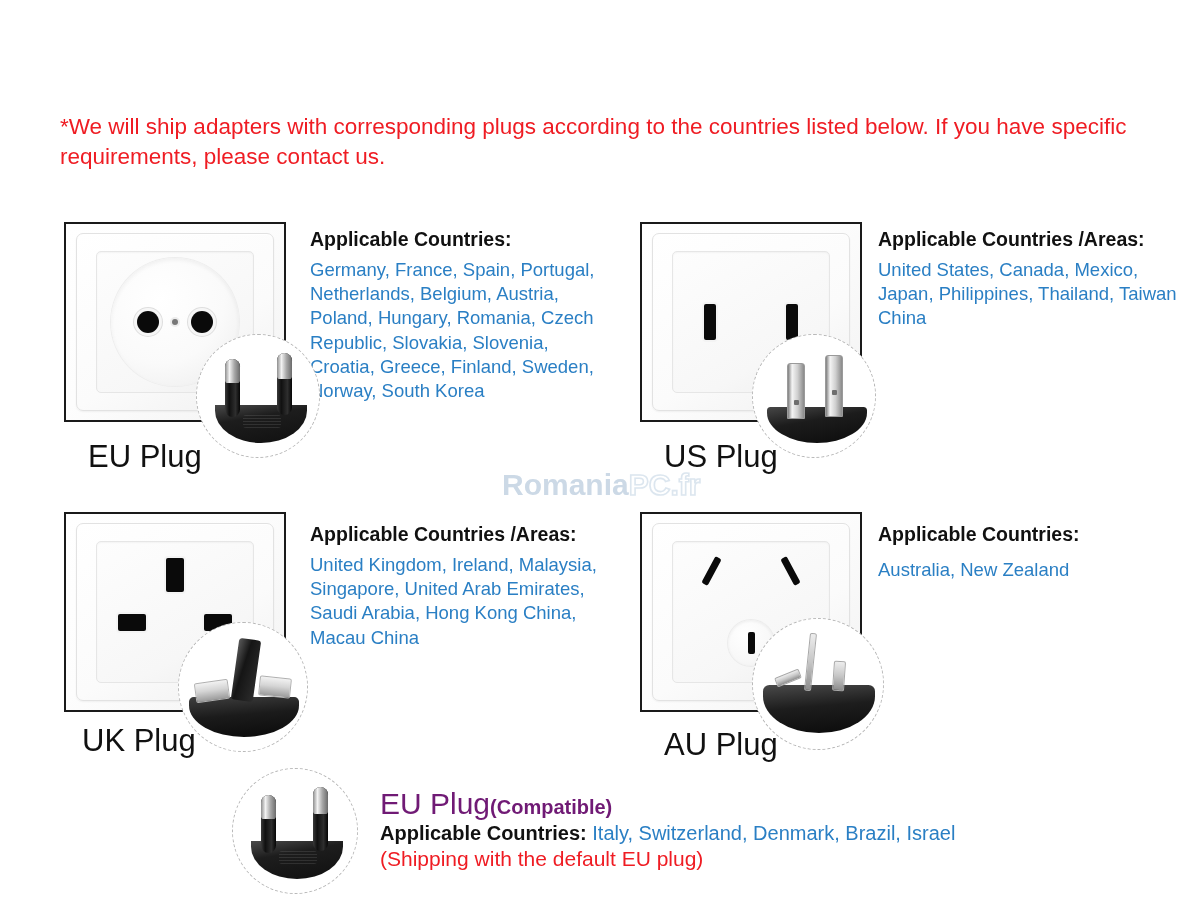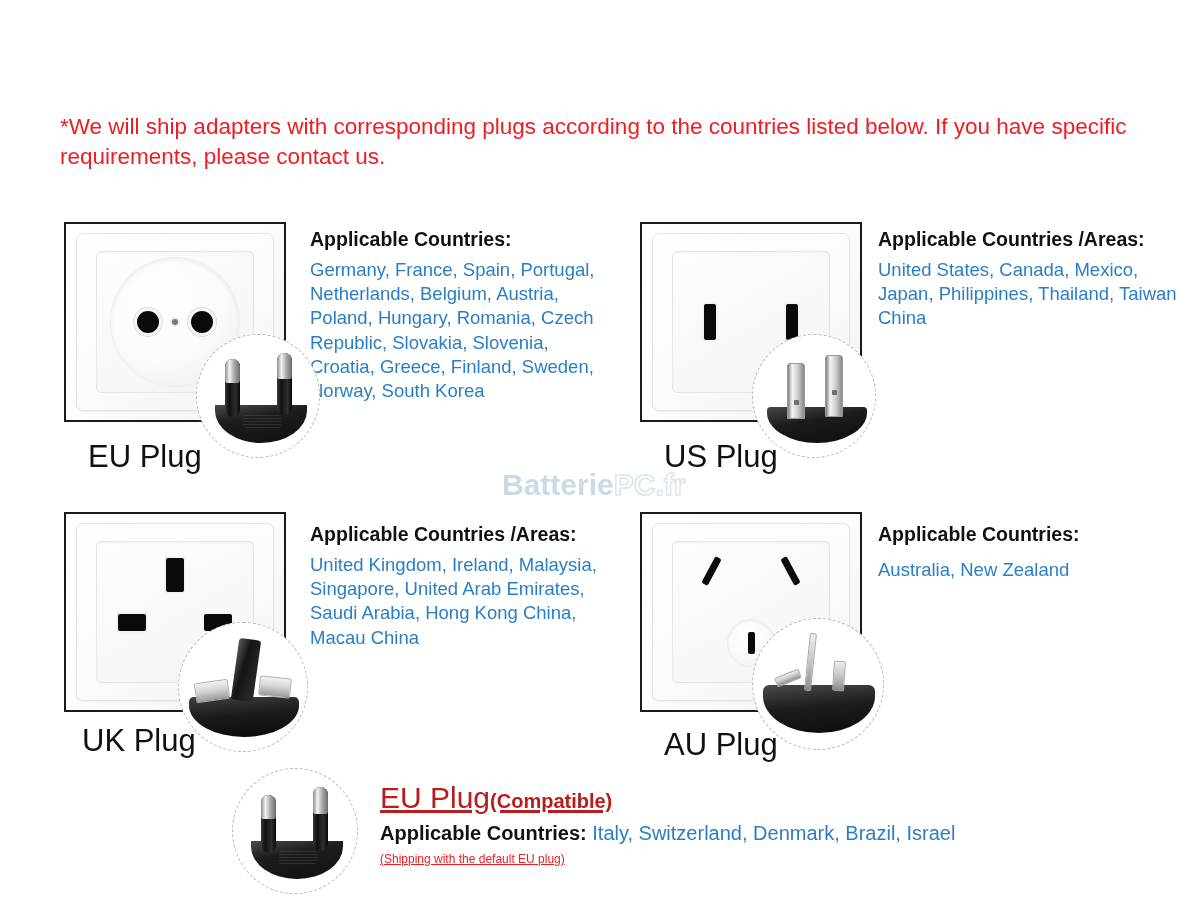--- a/index.html
+++ b/index.html
@@ -226,32 +226,32 @@
   }
   .col-list{
     position:absolute;
     font-size:18.5px;line-height:24.2px;color:#2a7fc4;
     width:290px;
   }
 
   
   .compat-title{
     position:absolute;left:380px;top:782px;
-    font-size:30px;line-height:32px;color:#b91c1c;white-space:nowrap;text-decoration:underline;
+    font-size:30px;line-height:44px;color:#701a75;white-space:nowrap;
   }
   .compat-title .small{font-size:20px;font-weight:700;}
   .compat-line{
     position:absolute;left:380px;top:822px;
     font-size:20px;line-height:22px;white-space:nowrap;
   }
   .compat-line .hd{font-weight:700;color:#111;}
   .compat-line .ct{color:#2a7fc4;}
   .compat-note{
     position:absolute;left:380px;top:848px;
-    font-size:12px;line-height:22px;color:#ef1c23;white-space:nowrap;text-decoration:underline;
+    font-size:21px;line-height:22px;color:#ef1c23;white-space:nowrap;
   }
 </style>
 </head>
 <body>
 
 <div class="page">
 
   <div class="subtitle">*We will ship adapters with corresponding plugs according to the countries listed below. If you have specific requirements, please contact us.</div>
 
   <div class="block">
@@ -370,16 +370,16 @@
       <span>EU Plug</span><span class="small">(Compatible)</span>
     </div>
     <div class="compat-line">
       <span class="hd">Applicable Countries:</span>
       <span class="ct">Italy, Switzerland, Denmark, Brazil, Israel</span>
     </div>
     <div class="compat-note">(Shipping with the default EU plug)</div>
   </div>
 
   <div class="wm-sub">
-    <span class="a">Batterie</span><span class="b">PC.fr</span>
+    <span class="a">Romania</span><span class="b">PC.fr</span>
   </div>
 
 </div>
 
 </body></html>

